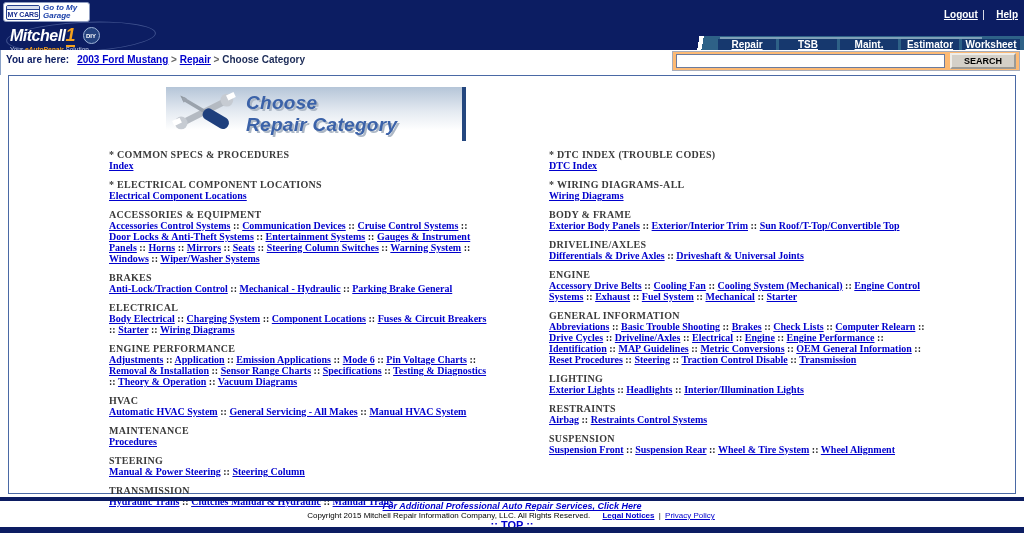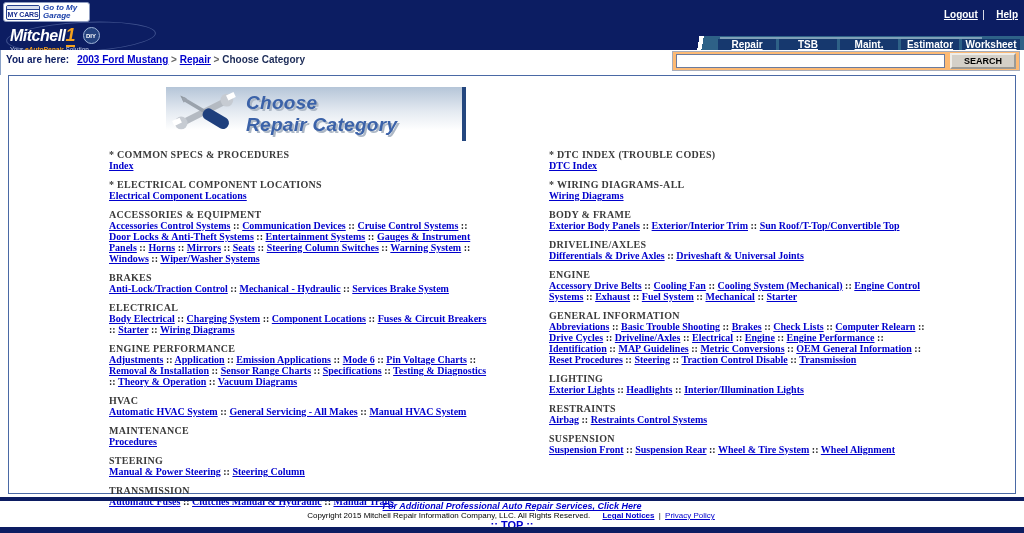--- a/index.html
+++ b/index.html
@@ -169,21 +169,21 @@
       <div class="section">
         <div class="sec-heading">* ELECTRICAL COMPONENT LOCATIONS</div>
         <div class="sec-links"><a class="cat-link">Electrical Component Locations</a></div>
       </div>
       <div class="section">
         <div class="sec-heading">ACCESSORIES &amp; EQUIPMENT</div>
         <div class="sec-links"><a class="cat-link">Accessories Control Systems</a><span class="sep"> :: </span><a class="cat-link">Communication Devices</a><span class="sep"> :: </span><a class="cat-link">Cruise Control Systems</a><span class="sep"> :: </span><a class="cat-link">Door Locks &amp; Anti-Theft Systems</a><span class="sep"> :: </span><a class="cat-link">Entertainment Systems</a><span class="sep"> :: </span><a class="cat-link">Gauges &amp; Instrument Panels</a><span class="sep"> :: </span><a class="cat-link">Horns</a><span class="sep"> :: </span><a class="cat-link">Mirrors</a><span class="sep"> :: </span><a class="cat-link">Seats</a><span class="sep"> :: </span><a class="cat-link">Steering Column Switches</a><span class="sep"> :: </span><a class="cat-link">Warning System</a><span class="sep"> :: </span><a class="cat-link">Windows</a><span class="sep"> :: </span><a class="cat-link">Wiper/Washer Systems</a></div>
       </div>
       <div class="section">
         <div class="sec-heading">BRAKES</div>
-        <div class="sec-links"><a class="cat-link">Anti-Lock/Traction Control</a><span class="sep"> :: </span><a class="cat-link">Mechanical - Hydraulic</a><span class="sep"> :: </span><a class="cat-link">Services Brake System</a></div>
+        <div class="sec-links"><a class="cat-link">Anti-Lock/Traction Control</a><span class="sep"> :: </span><a class="cat-link">Mechanical - Hydraulic</a><span class="sep"> :: </span><a class="cat-link">Parking Brake General</a></div>
       </div>
       <div class="section">
         <div class="sec-heading">ELECTRICAL</div>
         <div class="sec-links"><a class="cat-link">Body Electrical</a><span class="sep"> :: </span><a class="cat-link">Charging System</a><span class="sep"> :: </span><a class="cat-link">Component Locations</a><span class="sep"> :: </span><a class="cat-link">Fuses &amp; Circuit Breakers</a><span class="sep"> :: </span><a class="cat-link">Starter</a><span class="sep"> :: </span><a class="cat-link">Wiring Diagrams</a></div>
       </div>
       <div class="section">
         <div class="sec-heading">ENGINE PERFORMANCE</div>
         <div class="sec-links"><a class="cat-link">Adjustments</a><span class="sep"> :: </span><a class="cat-link">Application</a><span class="sep"> :: </span><a class="cat-link">Emission Applications</a><span class="sep"> :: </span><a class="cat-link">Mode 6</a><span class="sep"> :: </span><a class="cat-link">Pin Voltage Charts</a><span class="sep"> :: </span><a class="cat-link">Removal &amp; Installation</a><span class="sep"> :: </span><a class="cat-link">Sensor Range Charts</a><span class="sep"> :: </span><a class="cat-link">Specifications</a><span class="sep"> :: </span><a class="cat-link">Testing &amp; Diagnostics</a><span class="sep"> :: </span><a class="cat-link">Theory &amp; Operation</a><span class="sep"> :: </span><a class="cat-link">Vacuum Diagrams</a></div>
       </div>
       <div class="section">
@@ -193,21 +193,21 @@
       <div class="section">
         <div class="sec-heading">MAINTENANCE</div>
         <div class="sec-links"><a class="cat-link">Procedures</a></div>
       </div>
       <div class="section">
         <div class="sec-heading">STEERING</div>
         <div class="sec-links"><a class="cat-link">Manual &amp; Power Steering</a><span class="sep"> :: </span><a class="cat-link">Steering Column</a></div>
       </div>
       <div class="section">
         <div class="sec-heading">TRANSMISSION</div>
-        <div class="sec-links"><a class="cat-link">Automatic Fuses</a><span class="sep"> :: </span><a class="cat-link">Clutches Manual &amp; Hydraulic</a><span class="sep"> :: </span><a class="cat-link">Manual Trans</a></div>
+        <div class="sec-links"><a class="cat-link">Hydraulic Trans</a><span class="sep"> :: </span><a class="cat-link">Clutches Manual &amp; Hydraulic</a><span class="sep"> :: </span><a class="cat-link">Manual Trans</a></div>
       </div>
     </div>
   <div class="col col-right">
       <div class="section">
         <div class="sec-heading">* DTC INDEX (TROUBLE CODES)</div>
         <div class="sec-links"><a class="cat-link">DTC Index</a></div>
       </div>
       <div class="section">
         <div class="sec-heading">* WIRING DIAGRAMS-ALL</div>
         <div class="sec-links"><a class="cat-link">Wiring Diagrams</a></div>

